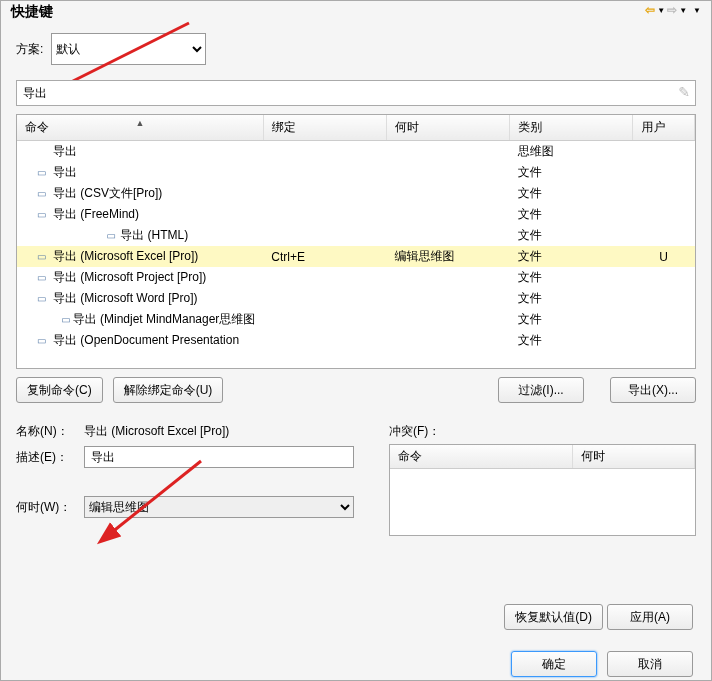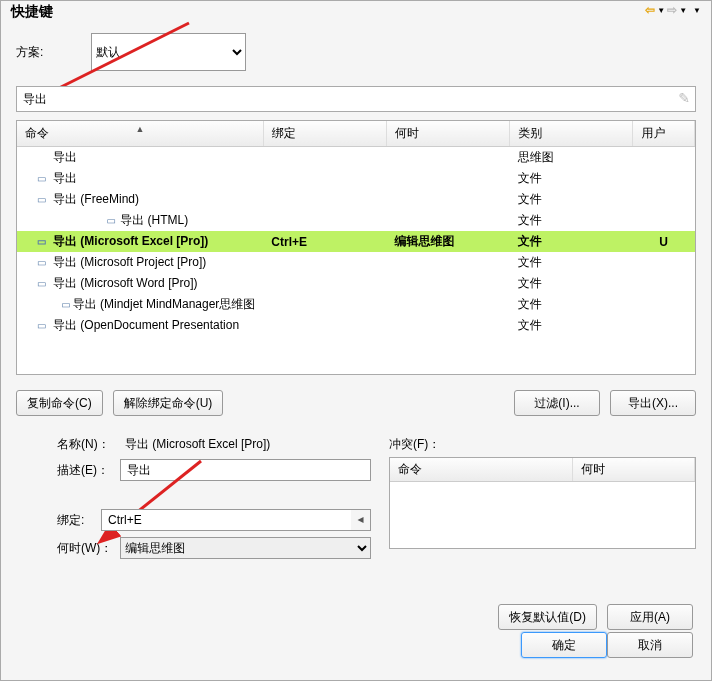--- a/index.html
+++ b/index.html
@@ -4,51 +4,51 @@
 <style>
 * { box-sizing: border-box; margin: 0; padding: 0; }
 body { font-family: "Microsoft YaHei", "SimSun", sans-serif; font-size: 12px; background: #f5f5f5; color: #000; width: 712px; height: 681px; position: relative; }
 .container { background: #f5f5f5; border: 1px solid #aaa; width: 712px; height: 681px; padding: 0; position: relative; }
 .title-bar { display: flex; justify-content: space-between; align-items: flex-start; padding: 2px 10px 2px 10px; font-size: 14px; font-weight: bold; }
 .nav-arrows { display: flex; gap: 2px; align-items: center; }
 .nav-arrows span { font-size: 12px; }
 .body-area { padding: 10px 15px; }
 .scheme-row { display: flex; align-items: center; margin-bottom: 15px; }
 .scheme-row label { margin-right: 8px; }
-select.scheme { width: 155px; height: 38px; border: 1px solid #999; background: #fff; font-size: 12px; margin-left: 40px; }
+select.scheme { width: 155px; height: 32px; border: 1px solid #999; background: #fff; font-size: 12px; }
 .filter-box { position: relative; margin-bottom: 8px; }
 .filter-input { width: 100%; height: 26px; border: 1px solid #aaa; padding: 2px 24px 2px 6px; font-size: 12px; background:#fff; }
 .clear-icon { position: absolute; right: 6px; top: 4px; color: #bbb; cursor: pointer; font-size: 14px; }
 .table-wrap { border: 1px solid #aaa; background: #fff; height: 255px; overflow: hidden; }
 table { width: 100%; border-collapse: collapse; table-layout: fixed; font-size: 12px; }
 thead th { background: linear-gradient(#fdfdfd,#ececec); border-right: 1px solid #ddd; border-bottom: 1px solid #ccc; padding: 4px 8px; text-align: left; font-weight: normal; position: relative; }
 thead th.sorted::after { content: "▲"; font-size: 9px; color: #555; position: absolute; left: 50%; transform: translateX(-50%); top: 3px; }
 tbody td { padding: 2px 8px; white-space: nowrap; overflow: hidden; text-overflow: ellipsis; height: 20px; }
-tbody tr.selected td { background: #bef264; font-weight: bold; }
+tbody tr.selected td { background: #fef9c3; }
 .icon-doc { display: inline-block; width: 14px; vertical-align: middle; margin-right: 2px; color:#5a7ea8; font-size:10px; }
-.btn-row { display: flex; gap: 10px; margin-top: 15px; }
+.btn-row { display: flex; gap: 10px; margin-top: 8px; }
 .btn-row.split { justify-content: space-between; }
 button.btn { min-width: 86px; height: 26px; border: 1px solid #999; background: linear-gradient(#fdfdfd,#ececec); border-radius: 3px; font-size: 12px; cursor: pointer; padding: 0 10px; }
 button.btn.default { border: 1px solid #3b99fc; box-shadow: 0 0 2px #3b99fc; }
 .form-area { margin-top: 20px; }
-.form-row { display: flex; align-items: center; margin-bottom: 6px; margin-left: 41px; }
+.form-row { display: flex; align-items: center; margin-bottom: 6px; }
 .form-row .lbl { width: 68px; }
 .form-row .val { flex: 1; }
 input.txt { width: 270px; height: 22px; border: 1px solid #999; padding: 2px 6px; font-size: 12px; }
 .bind-wrap { position: relative; width: 270px; display:flex; }
 .bind-wrap input.txt { width: 250px; border-right:none; }
 .bind-clear { width:20px; height:22px; border:1px solid #999; border-left:none; background:#f5f5f5; text-align:center; line-height:18px; cursor:pointer; font-size:12px; color:#555;}
 select.wide { width: 270px; height: 22px; border: 1px solid #999; font-size:12px; }
 .two-col { display:flex; gap:18px; align-items:flex-start; }
 .col-left { width: 355px; }
 .col-right { flex:1; }
 .conflict-box { border:1px solid #aaa; background:#fff; height: 92px; margin-top:4px; }
 .conflict-box table thead th { padding:3px 8px; }
-.bottom-buttons { position:absolute; bottom:50px; right:18px; display:flex; gap:10px;padding-left:28px; }
-.ok-cancel { position:absolute; bottom:22px; right:18px; display:flex; }
+.bottom-buttons { position:absolute; bottom:50px; right:18px; display:flex; gap:4px;padding-left:28px; }
+.ok-cancel { position:absolute; bottom:3px; right:18px; display:flex; gap:10px; }
 .arrow1 { position:absolute; pointer-events:none; }
 </style>
 </head>
 <body>
 <div class="container">
 
 <svg class="arrow1" style="left:18px;top:12px;" width="190" height="100">
   <defs>
         <marker id="ah1" markerWidth="10" markerHeight="10" refX="2" refY="3" orient="auto">
           <path d="M0,0 L0,6 L8,3 z" fill="#d22"></path>
@@ -117,20 +117,27 @@
               <td style="text-align:center;"></td>
             </tr>
             <tr>
               <td style="padding-left:20px;"><span class="icon-doc">▭</span>导出</td>
               <td></td>
               <td></td>
               <td>文件</td>
               <td style="text-align:center;"></td>
             </tr>
             <tr>
+              <td style="padding-left:20px;"><span class="icon-doc">▭</span>导出 (CSV文件[Pro])</td>
+              <td></td>
+              <td></td>
+              <td>文件</td>
+              <td style="text-align:center;"></td>
+            </tr>
+            <tr>
               <td style="padding-left:20px;"><span class="icon-doc">▭</span>导出 (FreeMind)</td>
               <td></td>
               <td></td>
               <td>文件</td>
               <td style="text-align:center;"></td>
             </tr>
             <tr>
               <td style="padding-left:20px;text-align:center;"><span class="icon-doc">▭</span>导出 (HTML)</td>
               <td></td>
               <td></td>
@@ -174,44 +181,37 @@
             </tr>
           </tbody>
     </table>
   </div>
 
   <div class="btn-row split">
     <div style="display:flex;gap:10px;">
       <button class="btn">复制命令(C)</button>
       <button class="btn">解除绑定命令(U)</button>
     </div>
-    <div style="display:flex;gap:10px;">
+    <div style="display:flex;gap:26px;">
       <button class="btn">过滤(I)...</button>
       <button class="btn">导出(X)...</button>
     </div>
   </div>
 
   <div class="form-area two-col">
     <div class="col-left">
       <div class="form-row">
         <span class="lbl">名称(N)：</span>
         <span class="val">导出 (Microsoft Excel [Pro])</span>
       </div>
       <div class="form-row">
         <span class="lbl">描述(E)：</span>
         <input class="txt" value="导出" style="">
       </div>
       <div style="height:22px;"></div>
-      <div class="form-row">
-        <span class="lbl">绑定:</span>
-        <div class="bind-wrap">
-          <input class="txt" value="Ctrl+E" style="">
-          <span class="bind-clear">◂</span>
-        </div>
-      </div>
       <div class="form-row">
         <span class="lbl">何时(W)：</span>
         <select class="wide">
           <option>编辑思维图</option>
         </select>
       </div>
     </div>
     <div class="col-right">
       <div>冲突(F)：</div>
       <div class="conflict-box">

